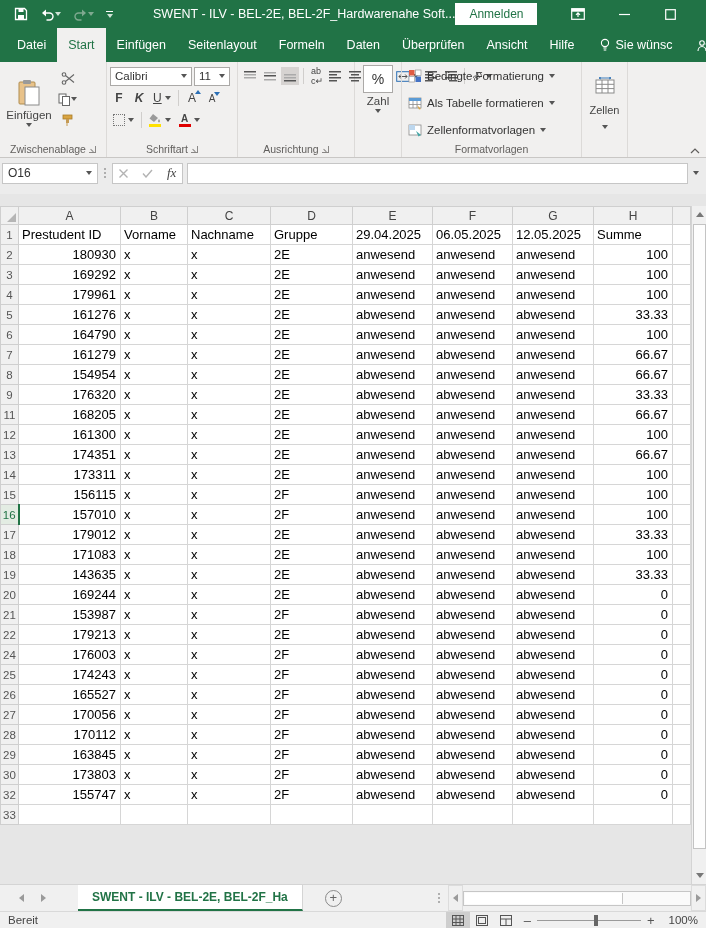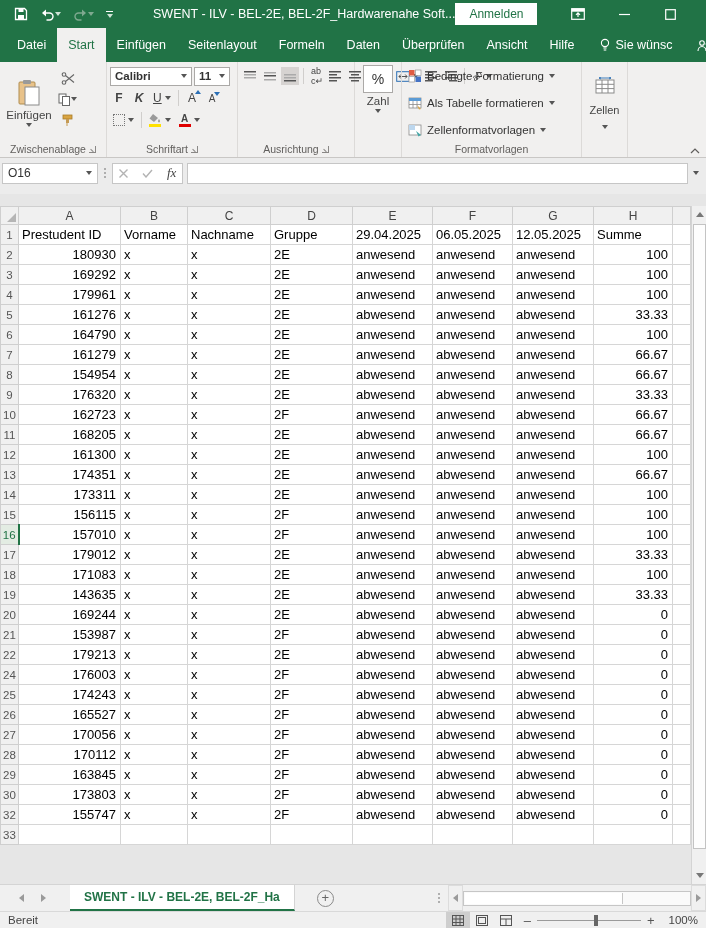--- a/index.html
+++ b/index.html
@@ -31,21 +31,21 @@
   .rbody { flex:1; display:flex; padding:3px 3px 0 3px; }
   .rlabel { height:16px; font-size:10.5px; color:#605e5c; display:flex; align-items:center; justify-content:center; gap:3px; white-space:nowrap; }
   .launcher { width:7px; height:7px; border-right:1px solid #8a8886; border-bottom:1px solid #8a8886; position:relative; }
   .launcher::after{ content:""; position:absolute; right:1px; bottom:1px; width:4px; height:1px; background:#8a8886; transform:rotate(45deg); }
 
   .paste-btn { width:52px; display:flex; flex-direction:column; align-items:center; justify-content:center; gap:2px; font-size:11.5px; color:#444; }
   .clip-col { display:flex; flex-direction:column; justify-content:flex-start; gap:3px; padding-top:4px; }
   .ibtn { display:inline-flex; align-items:center; justify-content:center; padding:2px 3px; color:#444; font-size:12px; min-width:18px; height:18px; }
   .ibtn.pressed { background:#d6d3d1; }
   .frow { display:flex; align-items:center; gap:2px; height:22px; }
-  .combo { background:#fff; border:1px solid #aba9a7; height:19px; display:flex; align-items:center; justify-content:space-between; font-size:11.5px; color:#333; padding:0 4px;font-weight:bold; }
+  .combo { background:#fff; border:1px solid #aba9a7; height:19px; display:flex; align-items:center; justify-content:space-between; font-size:11.5px; color:#333; padding:0 4px; }
   .combo.name { width:82px; } .combo.size { width:36px; }
   .bold-b { font-weight:bold; } .ital-b { font-style:italic; font-weight:bold; }
   .vsep { width:1px; height:16px; background:#d0cecc; margin:0 2px; }
   .a-icon { font-size:12px; color:#444; position:relative; }
   .a-icon .tri-u2 { position:absolute; top:-1px; right:-5px; width:0;height:0;border-left:3px solid transparent;border-right:3px solid transparent;border-bottom:4px solid #2b6fb5; }
   .a-icon .tri-d2 { position:absolute; top:-1px; right:-5px; width:0;height:0;border-left:3px solid transparent;border-right:3px solid transparent;border-top:4px solid #2b6fb5; }
   .bordicon { width:12px; height:12px; border:1px dotted #777; display:inline-block; }
   .swatchbtn { display:inline-flex; flex-direction:column; align-items:center; gap:1px; }
   .bar-y { width:12px; height:3px; background:#ffe100; }
   .bar-r { width:12px; height:3px; background:#e00000; }
@@ -98,21 +98,21 @@
   .strack { flex:1; position:relative; }
   .sthumb { position:absolute; left:1px; right:1px; top:1px; bottom:18px; background:#fdfdfd; border:1px solid #c3c3c3; }
   .tri-u { width:0;height:0;border-left:4px solid transparent;border-right:4px solid transparent;border-bottom:5px solid #777; }
   .tri-d { width:0;height:0;border-left:4px solid transparent;border-right:4px solid transparent;border-top:5px solid #777; }
   .tri-l { width:0;height:0;border-top:4px solid transparent;border-bottom:4px solid transparent;border-right:5px solid #9a9a9a; }
   .tri-r { width:0;height:0;border-top:4px solid transparent;border-bottom:4px solid transparent;border-left:5px solid #9a9a9a; }
 
   
   .sheetbar { height:27px; background:#f0f0f0; display:flex; align-items:center; flex:none; border-top:1px solid #d4d4d4; padding-left:10px; }
   .navarr { width:22px; display:flex; justify-content:center; }
-  .stab { margin-left:16px; height:100%; background:#fff; display:flex; align-items:center; padding:0 14px; font-size:12px; font-weight:bold; color:#217346; border-bottom:2px solid #217346; border-right:1px solid #d4d4d4; white-space:nowrap; }
+  .stab { margin-left:24px; height:100%; background:#fff; display:flex; align-items:center; padding:0 14px; font-size:12px; font-weight:bold; color:#217346; border-bottom:2px solid #217346; border-right:1px solid #d4d4d4; white-space:nowrap; }
   .addsheet { width:17px; height:17px; border:1px solid #8a8a8a; border-radius:50%; color:#666; font-size:13px; line-height:14px; text-align:center; margin-left:22px; }
   .flexsp { flex:1; }
   .hscroll { display:flex; align-items:center; height:100%; }
   .harr { width:15px; height:100%; display:flex; align-items:center; justify-content:center; background:#f0f0f0; border:1px solid #dcdcdc; }
   .htrack { width:228px; height:15px; background:#fafafa; border:1px solid #c6c6c6; position:relative; }
   .hthumb { position:absolute; left:1px; top:1px; bottom:1px; width:70%; background:#fff; border-right:1px solid #c6c6c6; }
   .sheetbar .vdots { margin-right:2px; }
 
   
   .statusbar { height:17px; background:#f0f0f0; border-top:1px solid #d9d9d9; display:flex; align-items:center; font-size:11.5px; color:#444; flex:none; padding:0 8px; }
@@ -589,32 +589,20 @@
             <td>x</td>
             <td>x</td>
             <td>2E</td>
             <td>abwesend</td>
             <td>abwesend</td>
             <td>anwesend</td>
             <td class="num">33.33</td>
             <td></td>
           </tr>
           <tr>
-            <th>10</th>
-            <td class="num">162723</td>
-            <td>x</td>
-            <td>x</td>
-            <td>2F</td>
-            <td>anwesend</td>
-            <td>anwesend</td>
-            <td>abwesend</td>
-            <td class="num">66.67</td>
-            <td></td>
-          </tr>
-          <tr>
             <th>11</th>
             <td class="num">168205</td>
             <td>x</td>
             <td>x</td>
             <td>2E</td>
             <td>abwesend</td>
             <td>anwesend</td>
             <td>anwesend</td>
             <td class="num">66.67</td>
             <td></td>

